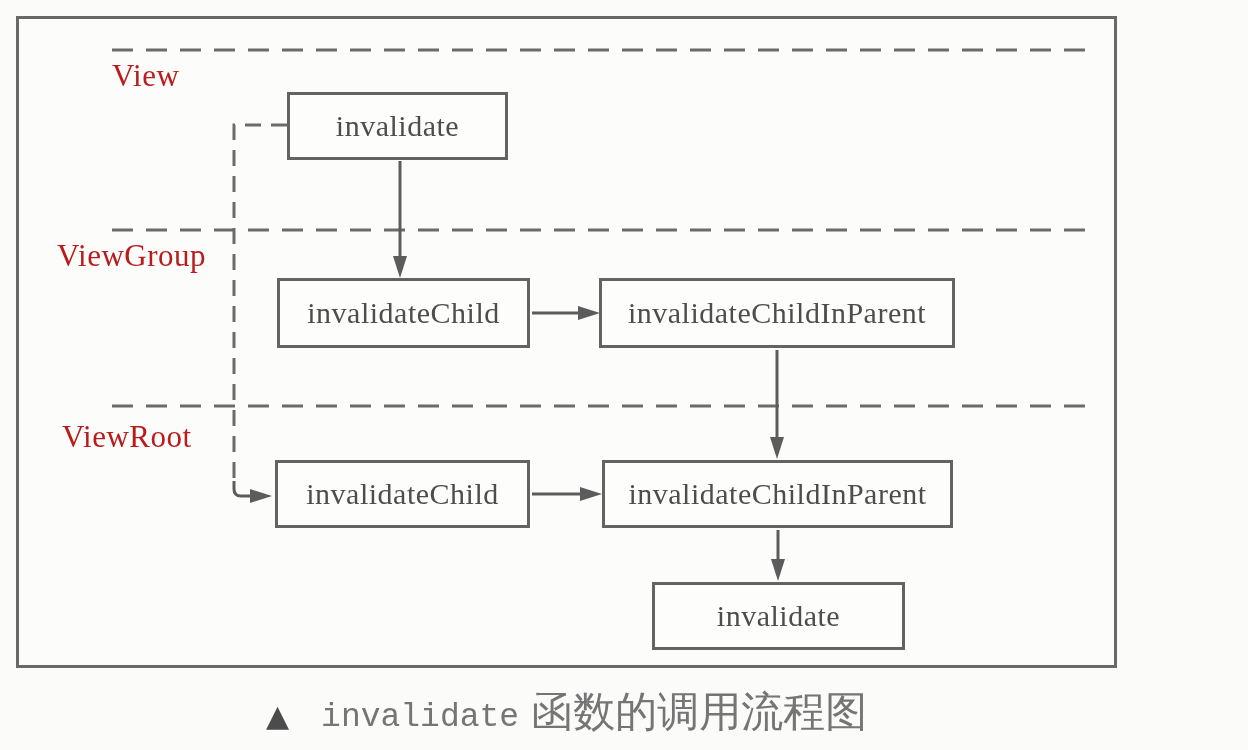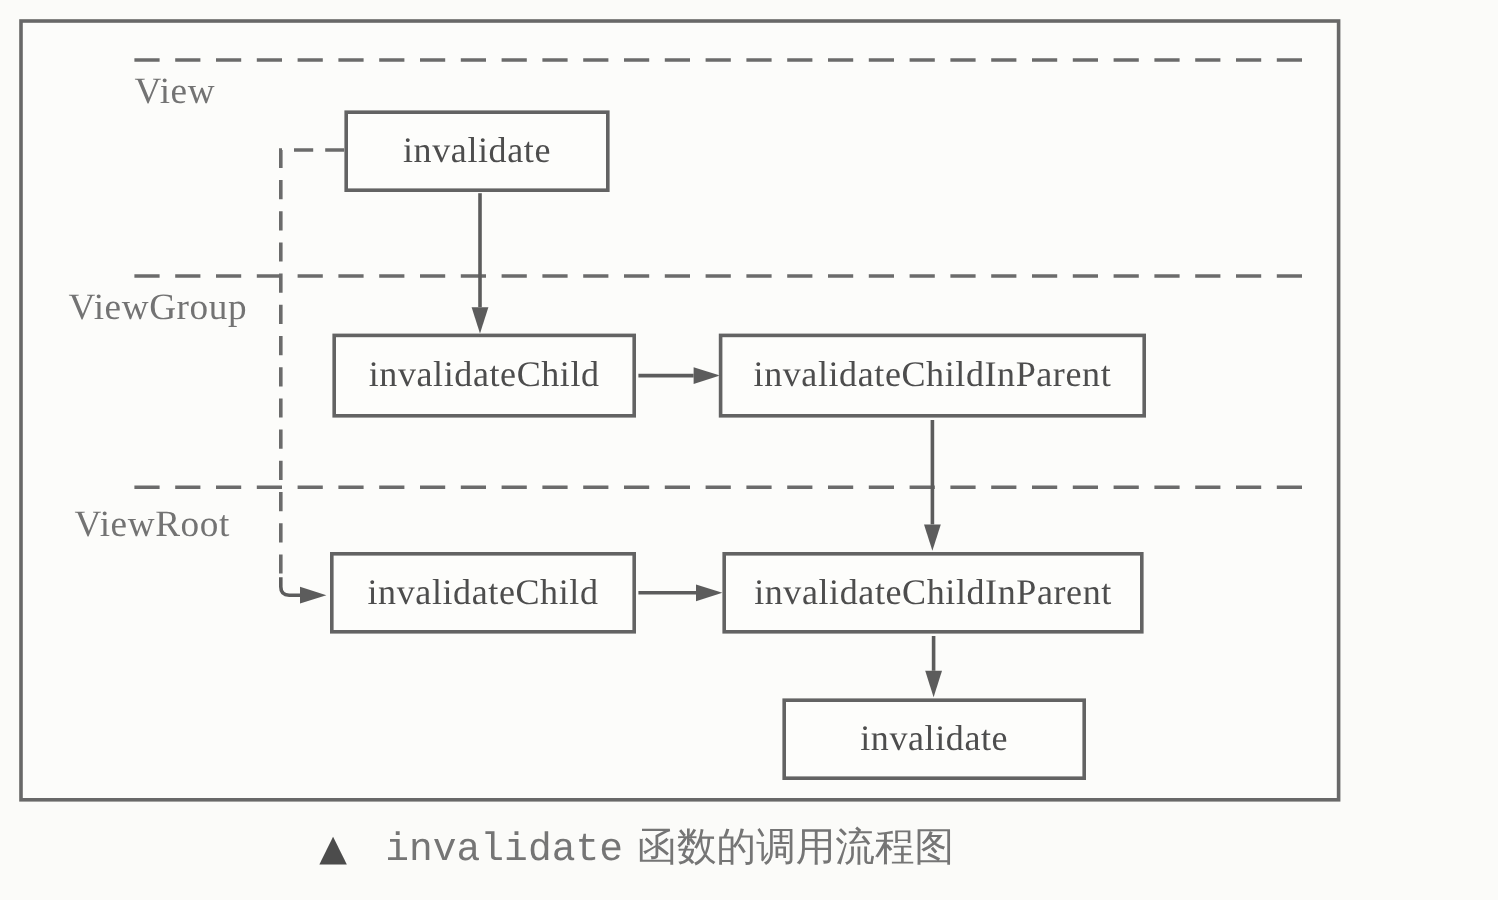--- a/index.html
+++ b/index.html
@@ -29,21 +29,21 @@
   svg.connectors {
     position: absolute;
     left: 0;
     top: 0;
     width: 1248px;
     height: 750px;
     pointer-events: none;
   }
   .lane-label {
     position: absolute;
-    color: #737373;
+    color: #b91c1c;
     font-size: 31px;
     letter-spacing: 0.5px;
     white-space: nowrap;
     text-align: right;
   }
   .lane-view      { left: 112px; top: 58px;  }
   .lane-viewgroup { left: 57px;  top: 238px; }
   .lane-viewroot  { left: 62px;  top: 419px; }
   .node {
     position: absolute;
@@ -79,21 +79,21 @@
     color: #4c4c4c;
     margin-right: 6px;
     font-family: "DejaVu Sans", sans-serif;
   }
   .cap-fig  { font-size: 34px; }
   .cap-code {
     font-size: 33px;
     margin-left: 26px;
     font-family: "Liberation Mono", monospace;
   }
-  .cap-text { font-size: 33px; margin-left: 12px; }
+  .cap-text { font-size: 42px; margin-left: 12px; }
 </style>
 </head>
 <body>
 
 <div class="stage">
 
   <div class="frame"></div>
 
   <svg class="connectors" viewBox="0 0 1248 750">
 

